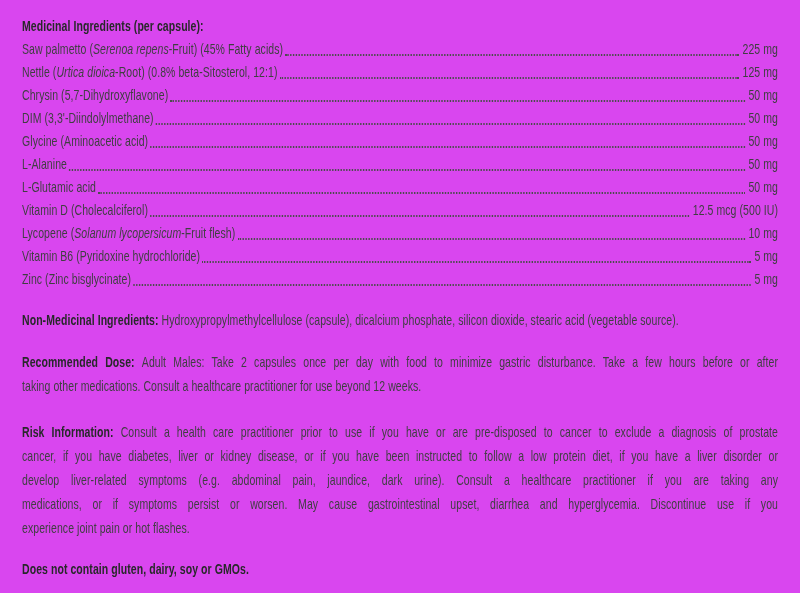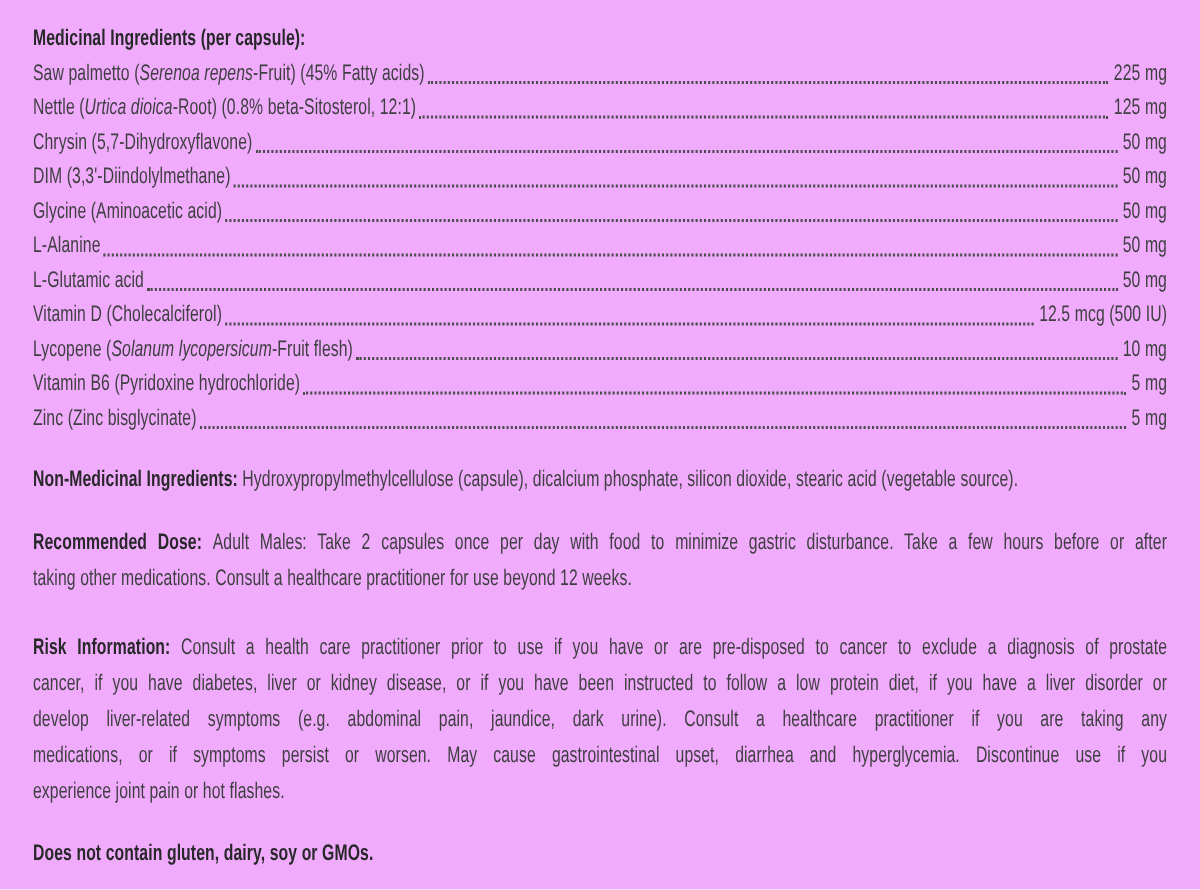--- a/index.html
+++ b/index.html
@@ -1,19 +1,19 @@
 <!DOCTYPE html>
 <html><head>
 <meta charset="utf-8">
 <style>
   html,body{margin:0;padding:0;background:#ffffff;}
   .page{
     position:relative;
     width:800px;height:593px;
-    background:#f0abfc;
+    background:#d946ef;
     overflow:hidden;
     font-family:"Liberation Sans", sans-serif;
   }
   
   .doc{
     position:absolute;left:22px;top:14px;
     width:1080px;
     transform:scaleX(0.70);
     transform-origin:0 0;
     font-size:15px;

